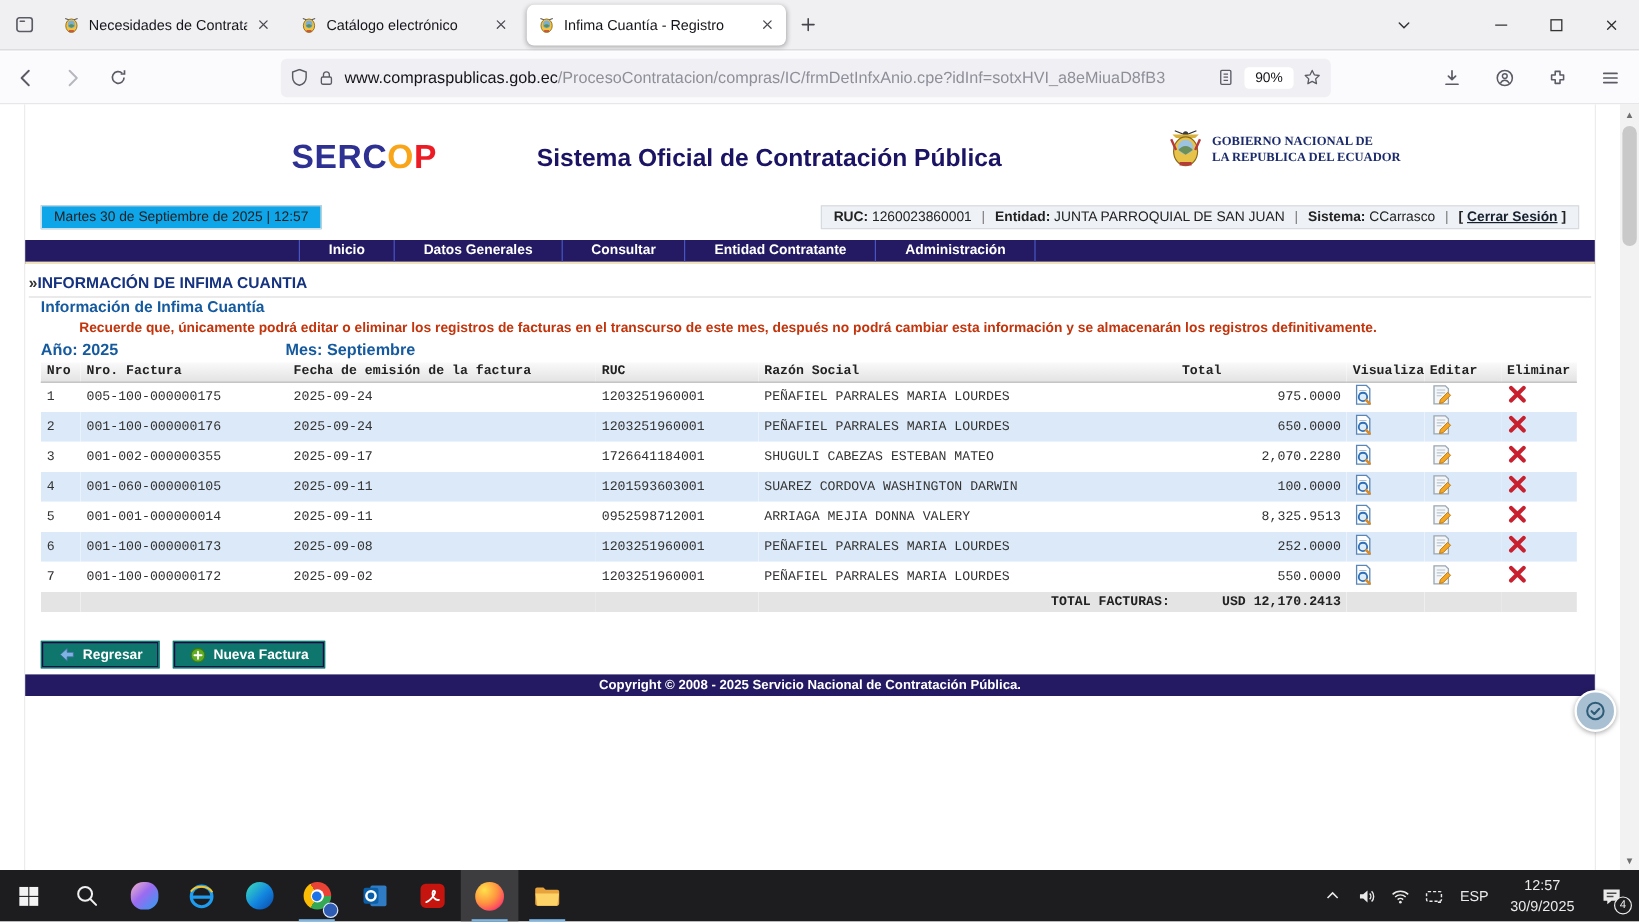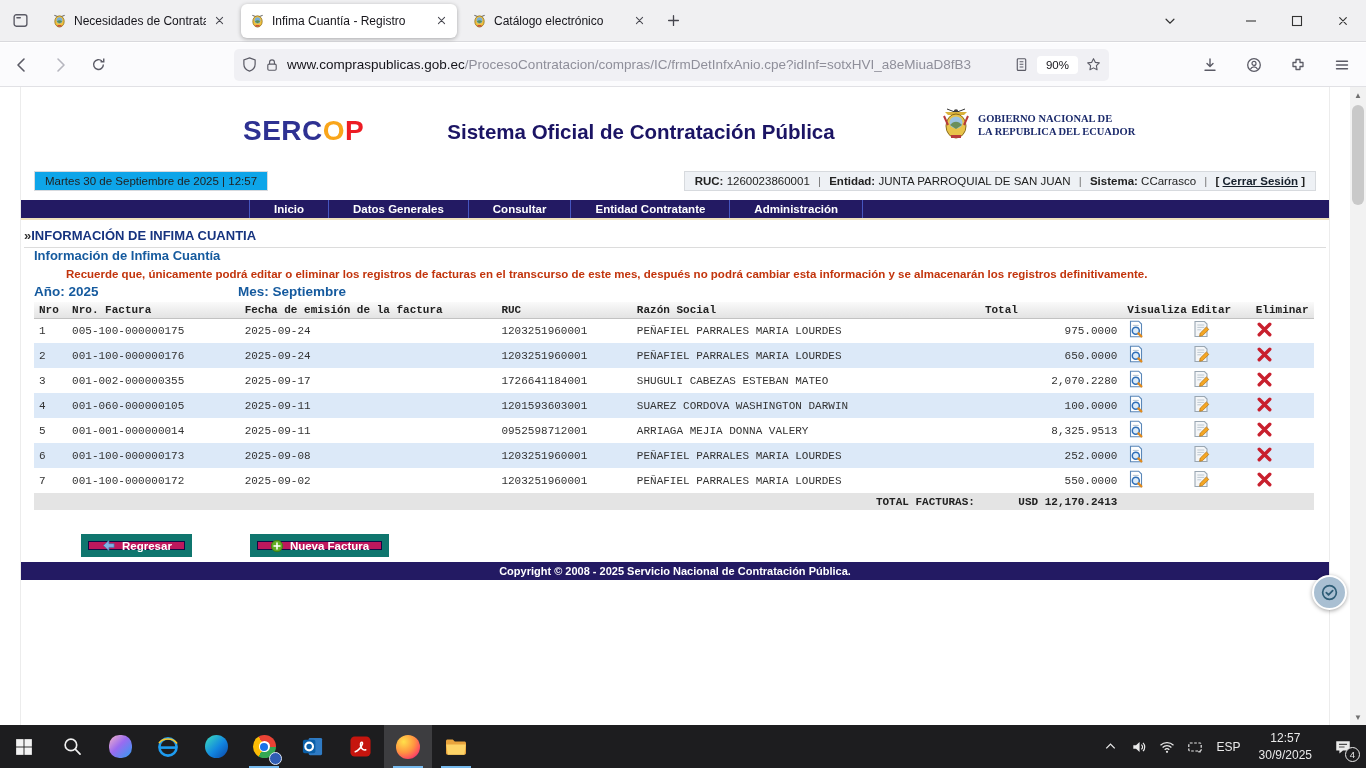--- a/index.html
+++ b/index.html
@@ -44,21 +44,21 @@
   .vs-thumb { position:absolute; left:2px; top:18px; width:12px; height:100px; background:#c9c9c9; border-radius:6px; }
 
   .site { position:relative; margin:0 20px; width:1310px; height:638px;
     border-left:1px solid #ececec; border-right:1px solid #ececec; }
 
   
   .sercop { position:absolute; left:222px; top:28px; font-size:28px; font-weight:bold; letter-spacing:.5px; }
   .sercop .c1 { color:#2e3192; } .sercop .c2 { color:#f9a51a; } .sercop .c3 { color:#ed1c24; }
   .sys-title { position:absolute; left:400px; top:33px; width:440px; text-align:center;
     font-size:20.5px; font-weight:bold; color:#1b1464; }
-  .gov { position:absolute; left:920px; top:21px; display:flex; align-items:center; gap:7px; }
+  .gov { position:absolute; left:952px; top:21px; display:flex; align-items:center; gap:7px; }
   .gov-text { font-family:"Liberation Serif", serif; font-size:10.5px; font-weight:bold;
     color:#1b2a6b; line-height:1.25; }
 
   
   .sess-date { position:absolute; left:13px; top:84px; height:20px; line-height:18px; padding:0 10px;
     background:#0ea5e9; border:1px solid #d7dade; font-size:11.5px; color:#222; }
   .sess-user { position:absolute; right:13px; top:84px; height:20px; line-height:18px; padding:0 10px;
     background:#eef1f5; border:1px solid #d7dade; font-size:11.5px; color:#222; }
   .sess-user b { font-weight:bold; }
   .sess-sep { color:#777; padding:0 5px; }
@@ -86,23 +86,23 @@
   table.data th { background:linear-gradient(#fafafa,#e3e3e3); font-weight:bold; text-align:left;
     height:16px; padding:1px 5px; border-bottom:1px solid #c2c2c2; color:#222; white-space:nowrap; overflow:hidden; }
   table.data td { height:25px; padding:1px 5px; white-space:nowrap; overflow:hidden; }
   tr.alt td { background:#dce9f8; }
   td.num { text-align:right; padding-right:4px; }
   tr.totalrow td { background:#e4e4e4; height:17px; font-weight:bold; color:#222; }
   .act { cursor:pointer; display:inline-block; }
 
   
   .btns { position:absolute; top:447px; left:13px; display:flex; gap:11px; }
-  .btn { background:#be185d; color:#fff; font-weight:bold; font-size:11.5px; height:23px;
-    display:flex; align-items:center; gap:6px; padding:0 13px; border:7px solid #0f766e;
-    box-shadow:inset 0 0 0 1px #120b45; cursor:pointer;margin-left:47px; }
+  .btn { background:#0f766e; color:#fff; font-weight:bold; font-size:11.5px; height:23px;
+    display:flex; align-items:center; gap:6px; padding:0 13px; border:1px solid #0f766e;
+    box-shadow:inset 0 0 0 1px #120b45; cursor:pointer; }
 
   .sitefooter { position:absolute; top:475px; left:0; width:100%; height:18px; background:#231a63;
     color:#fff; font-size:11px; font-weight:bold; text-align:center; line-height:18px; }
 
   
   .float-badge { position:absolute; left:1312px; top:488px; width:35px; height:35px; border-radius:50%;
     background:#a9bfd2; border:2px solid #fff; box-shadow:0 1px 4px rgba(0,0,0,.35);
     display:flex; align-items:center; justify-content:center; }
 
   
@@ -298,36 +298,36 @@
     <svg width="15" height="15">
         <use href="#s-ecu"></use>
       </svg>
     <span class="t-title">Necesidades de Contratación y</span>
     <span class="t-close">
         <svg width="13" height="13">
           <use href="#s-close"></use>
         </svg>
       </span>
   </div>
+  <div class="tab">
+    <svg width="15" height="15">
+        <use href="#s-ecu"></use>
+      </svg>
+    <span class="t-title">Catálogo electrónico</span>
+    <span class="t-close">
+        <svg width="13" height="13">
+          <use href="#s-close"></use>
+        </svg>
+      </span>
+  </div>
   <div class="tab active">
     <svg width="15" height="15">
         <use href="#s-ecu"></use>
       </svg>
     <span class="t-title">Infima Cuantía - Registro</span>
-    <span class="t-close">
-        <svg width="13" height="13">
-          <use href="#s-close"></use>
-        </svg>
-      </span>
-  </div>
-  <div class="tab">
-    <svg width="15" height="15">
-        <use href="#s-ecu"></use>
-      </svg>
-    <span class="t-title">Catálogo electrónico</span>
     <span class="t-close">
         <svg width="13" height="13">
           <use href="#s-close"></use>
         </svg>
       </span>
   </div>
   <div class="newtab">
       <svg width="15" height="15">
         <use href="#s-plus"></use>
       </svg>

